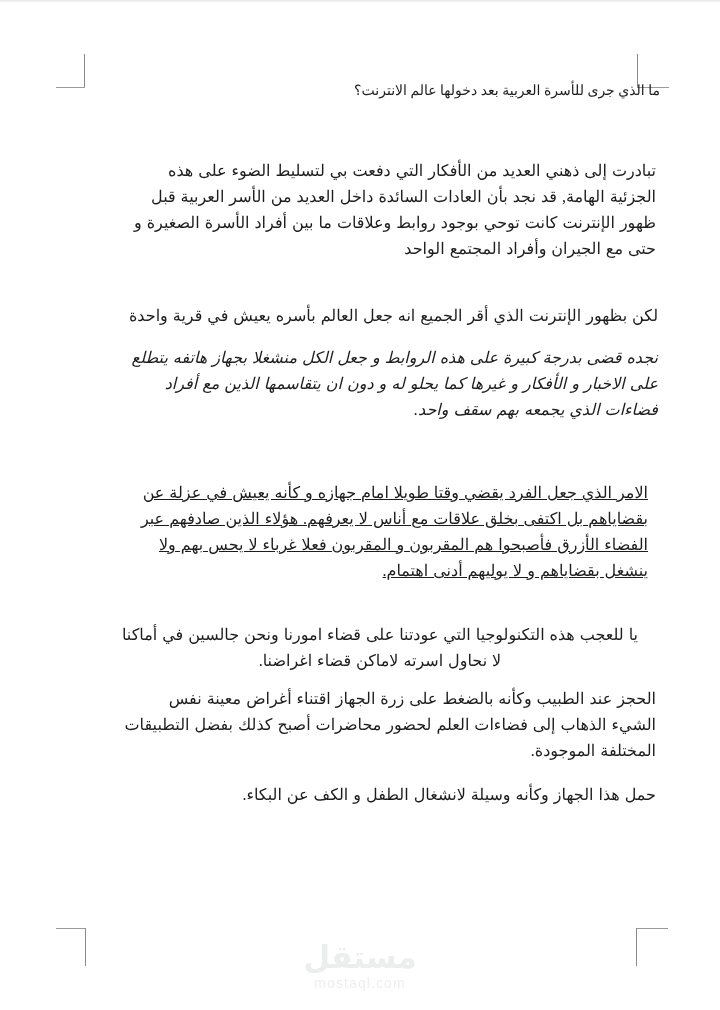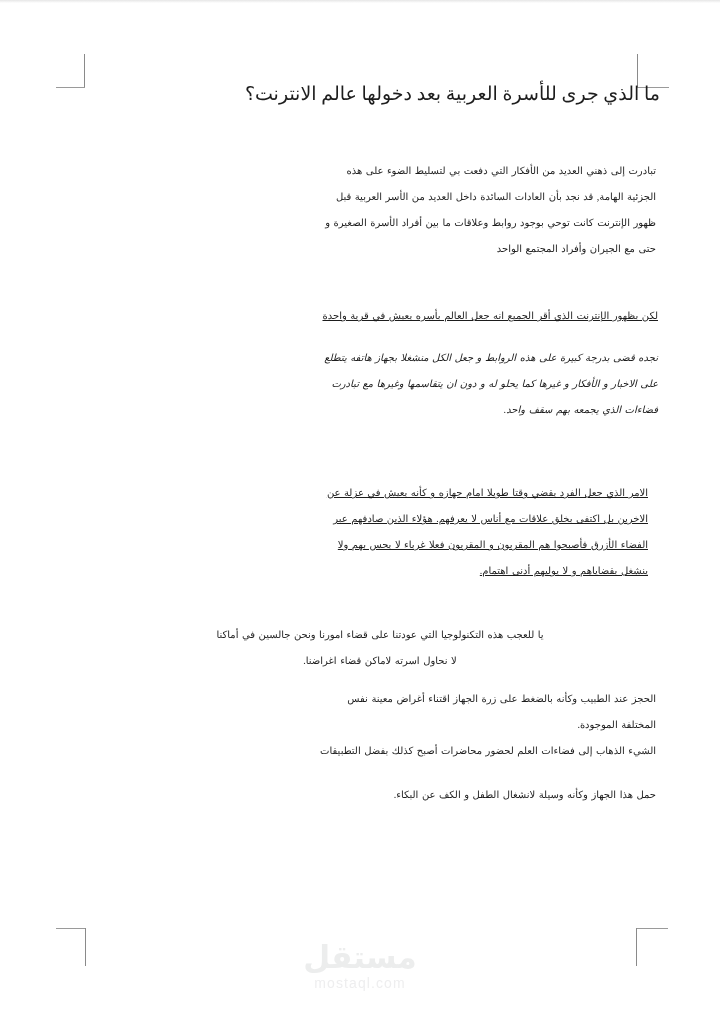--- a/index.html
+++ b/index.html
@@ -71,39 +71,39 @@
     width: 720px;
     height: 1010px;
   }
 
   .doc-title {
     position: absolute;
     right: 60px;
     top: 80px;
     width: 580px;
     text-align: right;
-    font-size: 19px;
+    font-size: 14px;
     line-height: 1.5;
     color: #1d1d1d;
     letter-spacing: 0.1px;
   }
 
   .para {
     position: absolute;
     text-align: right;
     color: #1d1d1d;
-    font-size: 10px;
+    font-size: 16px;
     line-height: 26px;
     letter-spacing: 0.1px;
     word-spacing: 1px;
   }
 
   
   .para-1 { right: 64px; top: 158px; width: 528px; }
-  .para-2 { right: 62px; top: 303px; width: 592px; text-decoration: underline; }
+  .para-2 { right: 62px; top: 303px; width: 592px; }
   .para-3 { right: 62px; top: 345px; width: 584px; font-style: italic; }
   .para-4 { right: 72px; top: 480px; width: 560px; text-decoration: underline; }
   .para-5 { right: 64px; top: 622px; width: 552px; text-align: center; }
   .para-6 { right: 64px; top: 686px; width: 548px; }
   .para-7 { right: 64px; top: 782px; width: 548px; }
 
   .para .line {
     display: block;
     white-space: nowrap;
   }
@@ -171,40 +171,40 @@
       <span class="line">ظهور الإنترنت كانت توحي بوجود روابط وعلاقات ما بين أفراد الأسرة الصغيرة  و</span>
       <span class="line">حتى مع الجيران وأفراد المجتمع الواحد</span>
     </div>
 
     <div class="para para-2">
       <span class="line">لكن بظهور الإنترنت الذي أقر الجميع انه جعل العالم بأسره يعيش في قرية  واحدة</span>
     </div>
 
     <div class="para para-3">
       <span class="line">نجده قضى بدرجة كبيرة على هذه الروابط و جعل الكل منشغلا بجهاز هاتفه يتطلع</span>
-      <span class="line">على الاخبار و الأفكار و غيرها  كما يحلو له و دون  ان يتقاسمها  وغيرها  مع تبادرت</span>
+      <span class="line">على الاخبار و الأفكار و غيرها  كما يحلو له و دون  ان يتقاسمها  الذين  مع أفراد</span>
       <span class="line">فضاءات الذي يجمعه  بهم سقف واحد.</span>
     </div>
 
     <div class="para para-4">
       <span class="line">الامر الذي جعل الفرد يقضي وقتا طويلا امام جهازه و كأنه يعيش في عزلة عن</span>
-      <span class="line">الاخرين بل  اكتفى بخلق علاقات مع أناس لا يعرفهم. هؤلاء الذين صادفهم عبر</span>
+      <span class="line">بقضاياهم بل  اكتفى بخلق علاقات مع أناس لا يعرفهم. هؤلاء الذين صادفهم عبر</span>
       <span class="line">الفضاء الأزرق فأصبحوا هم المقربون و المقربون فعلا غرباء لا يحس بهم ولا</span>
       <span class="line">ينشغل  بقضاياهم  و لا يوليهم  أدنى  اهتمام.</span>
     </div>
 
     <div class="para para-5">
       <span class="line">يا للعجب هذه التكنولوجيا التي عودتنا على قضاء امورنا ونحن جالسين في أماكنا</span>
       <span class="line">لا نحاول اسرته  لاماكن قضاء اغراضنا.</span>
     </div>
 
     <div class="para para-6">
       <span class="line">الحجز عند الطبيب وكأنه بالضغط على زرة الجهاز اقتناء أغراض معينة  نفس</span>
+      <span class="line">الشيء الذهاب إلى فضاءات العلم لحضور محاضرات أصبح كذلك بفضل التطبيقات</span>
       <span class="line">المختلفة الموجودة.</span>
-      <span class="line">الشيء الذهاب إلى فضاءات العلم لحضور محاضرات أصبح كذلك بفضل التطبيقات</span>
     </div>
 
     <div class="para para-7">
       <span class="line">حمل هذا الجهاز وكأنه وسيلة لانشغال الطفل و الكف عن البكاء.</span>
     </div>
 
   </div>
 
   <div class="watermark">
     <span class="mark-ar">مستقل</span>

